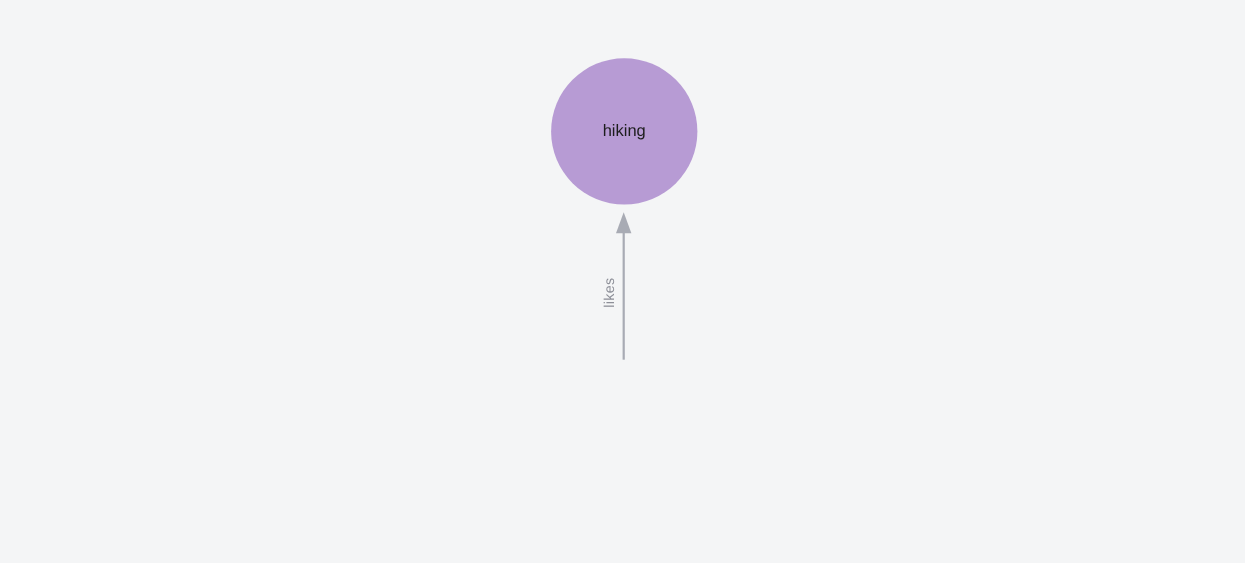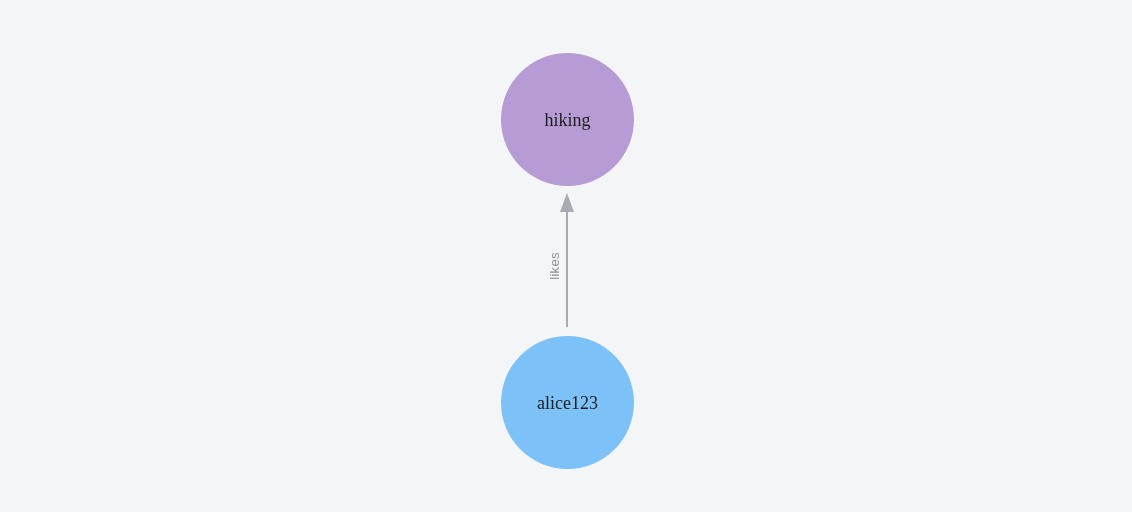--- a/index.html
+++ b/index.html
@@ -29,26 +29,25 @@
   }
   .node--hiking {
     left: 501px;
     top: 53px;
   }
   .node--alice {
     left: 501px;
     top: 336px;
   }
   .node-label {
-    font-size: 18px;
+    font-size: 15px;
     line-height: 1;
     color: #1d1d1d;
     white-space: nowrap;
     user-select: none;
-    font-family: Liberation Serif, serif;
   }
   .edge {
     position: absolute;
     left: 540px;
     top: 193px;
     width: 40px;
     height: 134px;
     cursor: pointer;
   }
   .edge-line {
@@ -89,17 +88,14 @@
   <div class="edge">
     <div class="edge-arrowhead" style="border-bottom-color: rgb(168, 171, 180);"></div>
     <div class="edge-line" style="background-color: rgb(168, 171, 180);"></div>
     <div class="edge-label" style="color: rgb(141, 143, 152);">likes</div>
   </div>
 
   <div class="node node--hiking" style="background-color: rgb(183, 155, 212);">
     <span class="node-label" style="color: rgb(29, 29, 29);">hiking</span>
   </div>
 
-  <div class="node node--alice" style="background-color: rgb(125, 193, 249);">
-    <span class="node-label" style="color: rgb(29, 29, 29);">alice123</span>
-  </div>
 
 </div>
 
 </body></html>

